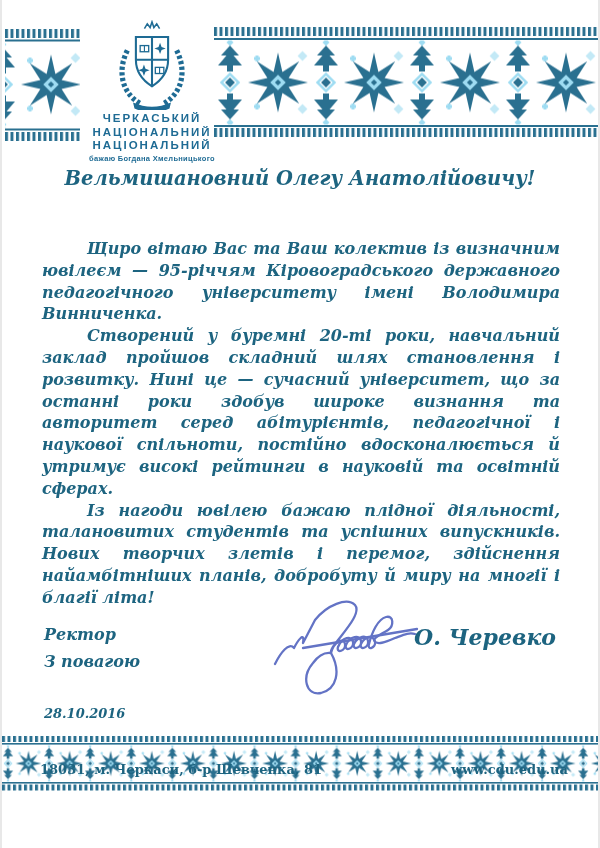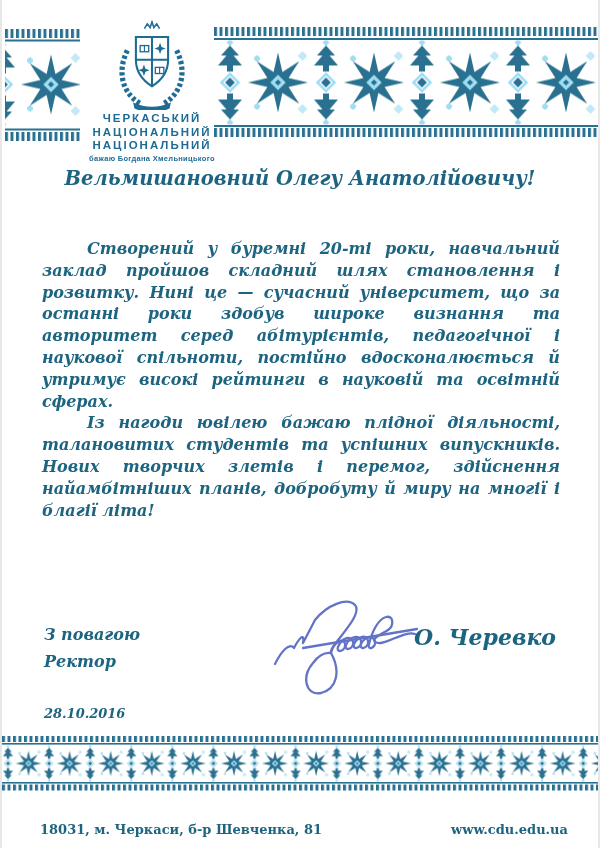--- a/index.html
+++ b/index.html
@@ -47,21 +47,21 @@
   .signer{
     position:absolute; right:42px; top:624px;
     font-size:22px; font-weight:bold; font-style:italic;
   }
   .date{
     position:absolute; left:42px; top:706px;
     font-size:13px; font-weight:bold; font-style:italic;
   }
 
   .footer{
-    position:absolute; left:0; right:0; top:822px;
+    position:absolute; left:0; right:0; top:762px;
     display:flex; justify-content:space-between; align-items:baseline;
     padding:0 30px 0 38px;
     font-size:13px; font-weight:bold; font-style:normal;
   }
 </style>
 </head>
 <body>
 
 <div class="page">
 
@@ -141,27 +141,28 @@
       <rect y="98" width="388" height="2" fill="#2a7090"></rect>
       <g transform="translate(0,101)">
           <rect width="388" height="9" fill="url(#dashes)"></rect>
         </g>
     </svg>
   </div>
 
   <h1 class="salutation">Вельмишановний Олегу Анатолійовичу!</h1>
 
   <div class="body-text">
+    <p>Щиро вітаю Вас та Ваш колектив із визначним ювілеєм — 95-річчям Кіровоградського державного педагогічного університету імені Володимира Винниченка.</p>
     <p>Створений у буремні 20-ті роки, навчальний заклад пройшов складний шлях становлення і розвитку. Нині це — сучасний університет, що за останні роки здобув широке визнання та авторитет серед абітурієнтів, педагогічної і наукової спільноти, постійно вдосконалюється й утримує високі рейтинги в науковій та освітній сферах.</p>
     <p>Із нагоди ювілею бажаю плідної діяльності, талановитих студентів та успішних випускників. Нових творчих злетів і перемог, здійснення найамбітніших планів, добробуту й миру на многії і благії літа!</p>
   </div>
 
   <div class="signoff">
+    <div>Ректор</div>
     <div>З повагою</div>
-    <div>Ректор</div>
   </div>
 
   <svg class="signature" width="178" height="115" viewBox="0 0 178 115">
     <g fill="none" stroke="#5b6cc2" stroke-width="2.3" stroke-linecap="round" stroke-linejoin="round" opacity="0.95">
       <path d="M10,74 C16,62 24,52 29,58 C33,50 40,41 38,53 L50,30 C62,15 82,7 90,15 C97,23 78,43 70,54 C67,58 65,61 66,63
                C69,51 79,47 80,54 C81,61 71,64 73,57
                C77,47 87,45 88,52 C89,59 79,62 81,55
                C85,46 95,44 96,51 C97,58 87,61 89,54
                C93,46 102,44 103,51 C104,58 94,61 96,54
                C100,46 109,45 110,52 C111,58 102,61 104,54"></path>

